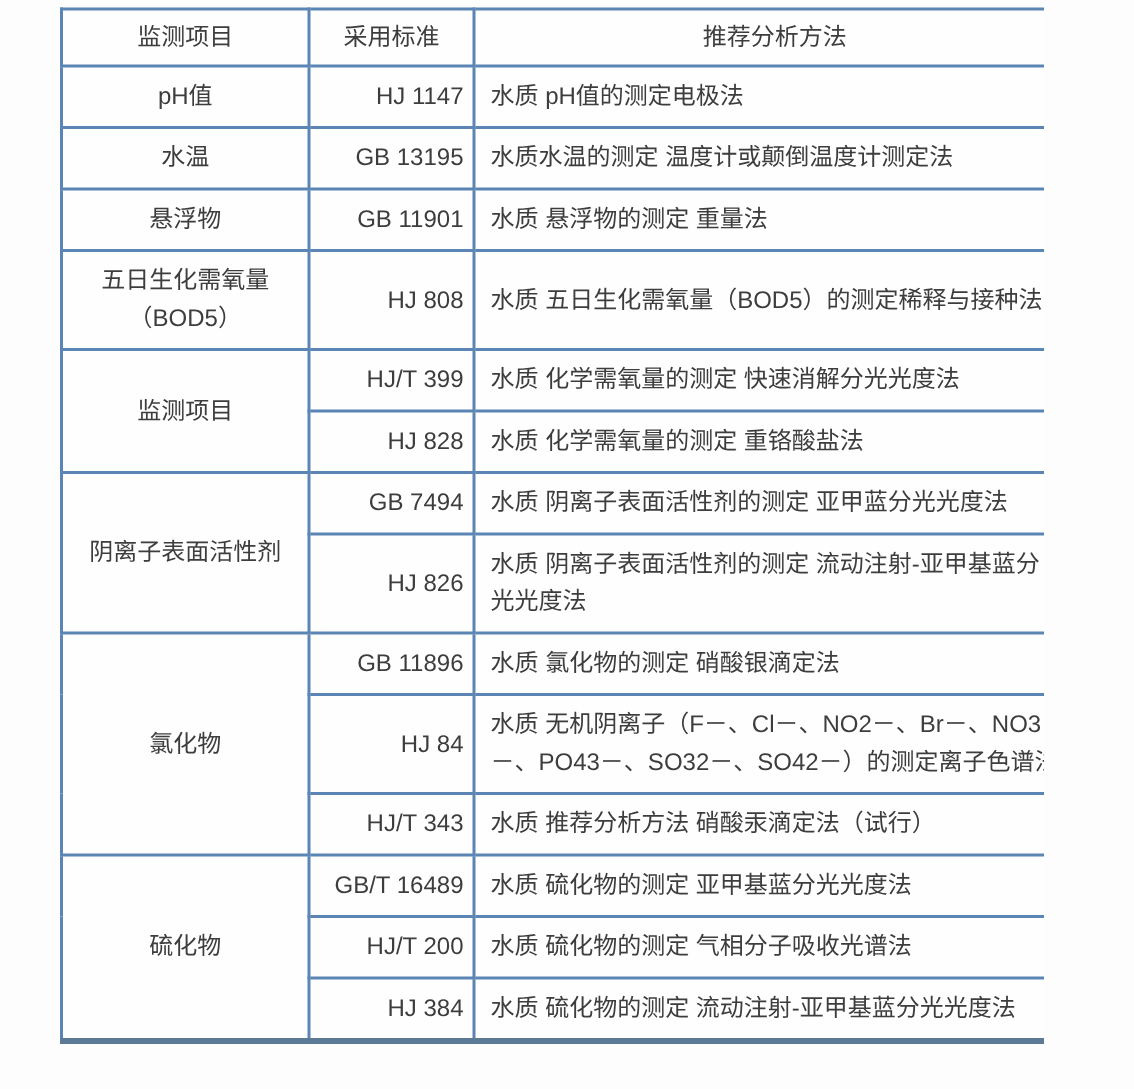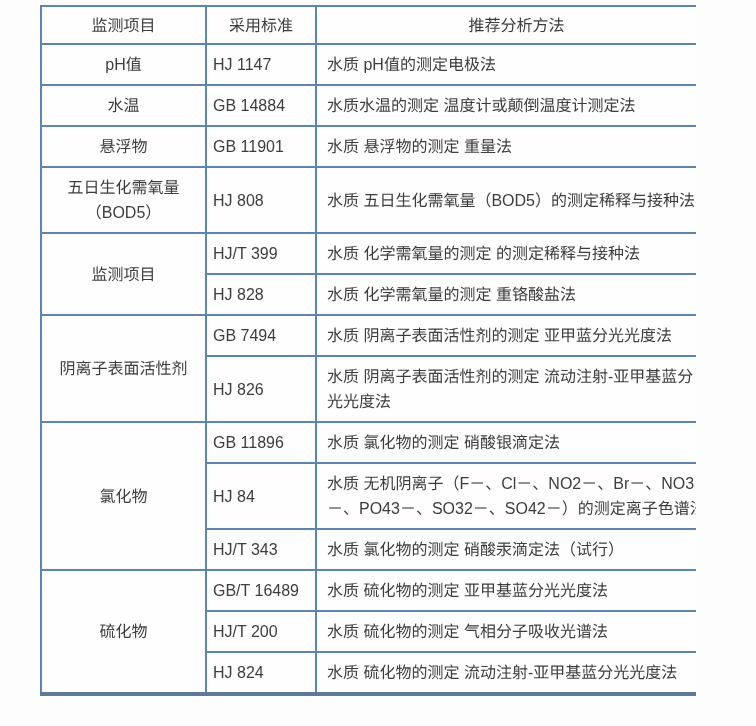--- a/index.html
+++ b/index.html
@@ -43,21 +43,21 @@
   thead th {
     font-weight: normal;
     text-align: center;
     height: 38px;
     padding: 5px 6px;
   }
   td.col-item {
     text-align: center;
   }
   td.col-standard {
-    text-align: left;
+    text-align: right;
     border-radius: 11px;
   }
   td.col-method {
     text-align: left;
     padding-left: 10px;
     padding-right: 8px;
   }
 </style>
 </head>
 <body>
@@ -77,37 +77,37 @@
       </tr>
     </thead>
     <tbody>
         <tr>
           <td class="col-item" rowspan="1">pH值</td>
           <td class="col-standard">HJ 1147</td>
           <td class="col-method">水质 pH值的测定电极法</td>
         </tr>
         <tr>
           <td class="col-item" rowspan="1">水温</td>
-          <td class="col-standard">GB 14884</td>
+          <td class="col-standard">GB 13195</td>
           <td class="col-method">水质水温的测定 温度计或颠倒温度计测定法</td>
         </tr>
         <tr>
           <td class="col-item" rowspan="1">悬浮物</td>
           <td class="col-standard">GB 11901</td>
           <td class="col-method">水质 悬浮物的测定 重量法</td>
         </tr>
         <tr>
           <td class="col-item" rowspan="1">五日生化需氧量（BOD5）</td>
           <td class="col-standard">HJ 808</td>
           <td class="col-method">水质 五日生化需氧量（BOD5）的测定稀释与接种法</td>
         </tr>
         <tr>
           <td class="col-item" rowspan="2">监测项目</td>
           <td class="col-standard">HJ/T 399</td>
-          <td class="col-method">水质 化学需氧量的测定 的测定稀释与接种法</td>
+          <td class="col-method">水质 化学需氧量的测定 快速消解分光光度法</td>
         </tr>
         <tr>
           <td class="col-standard">HJ 828</td>
           <td class="col-method">水质 化学需氧量的测定 重铬酸盐法</td>
         </tr>
         <tr>
           <td class="col-item" rowspan="2">阴离子表面活性剂</td>
           <td class="col-standard">GB 7494</td>
           <td class="col-method">水质 阴离子表面活性剂的测定 亚甲蓝分光光度法</td>
         </tr>
@@ -119,30 +119,30 @@
           <td class="col-item" rowspan="3">氯化物</td>
           <td class="col-standard">GB 11896</td>
           <td class="col-method">水质 氯化物的测定 硝酸银滴定法</td>
         </tr>
         <tr>
           <td class="col-standard">HJ 84</td>
           <td class="col-method">水质 无机阴离子（F－、Cl－、NO2－、Br－、NO3－、PO43－、SO32－、SO42－）的测定离子色谱法</td>
         </tr>
         <tr>
           <td class="col-standard">HJ/T 343</td>
-          <td class="col-method">水质 氯化物的测定 硝酸汞滴定法（试行）</td>
+          <td class="col-method">水质 推荐分析方法 硝酸汞滴定法（试行）</td>
         </tr>
         <tr>
           <td class="col-item" rowspan="3">硫化物</td>
           <td class="col-standard">GB/T 16489</td>
           <td class="col-method">水质 硫化物的测定 亚甲基蓝分光光度法</td>
         </tr>
         <tr>
           <td class="col-standard">HJ/T 200</td>
           <td class="col-method">水质 硫化物的测定 气相分子吸收光谱法</td>
         </tr>
         <tr>
-          <td class="col-standard">HJ 824</td>
+          <td class="col-standard">HJ 384</td>
           <td class="col-method">水质 硫化物的测定 流动注射-亚甲基蓝分光光度法</td>
         </tr>
       </tbody>
   </table>
 </div>
 
 </body></html>

